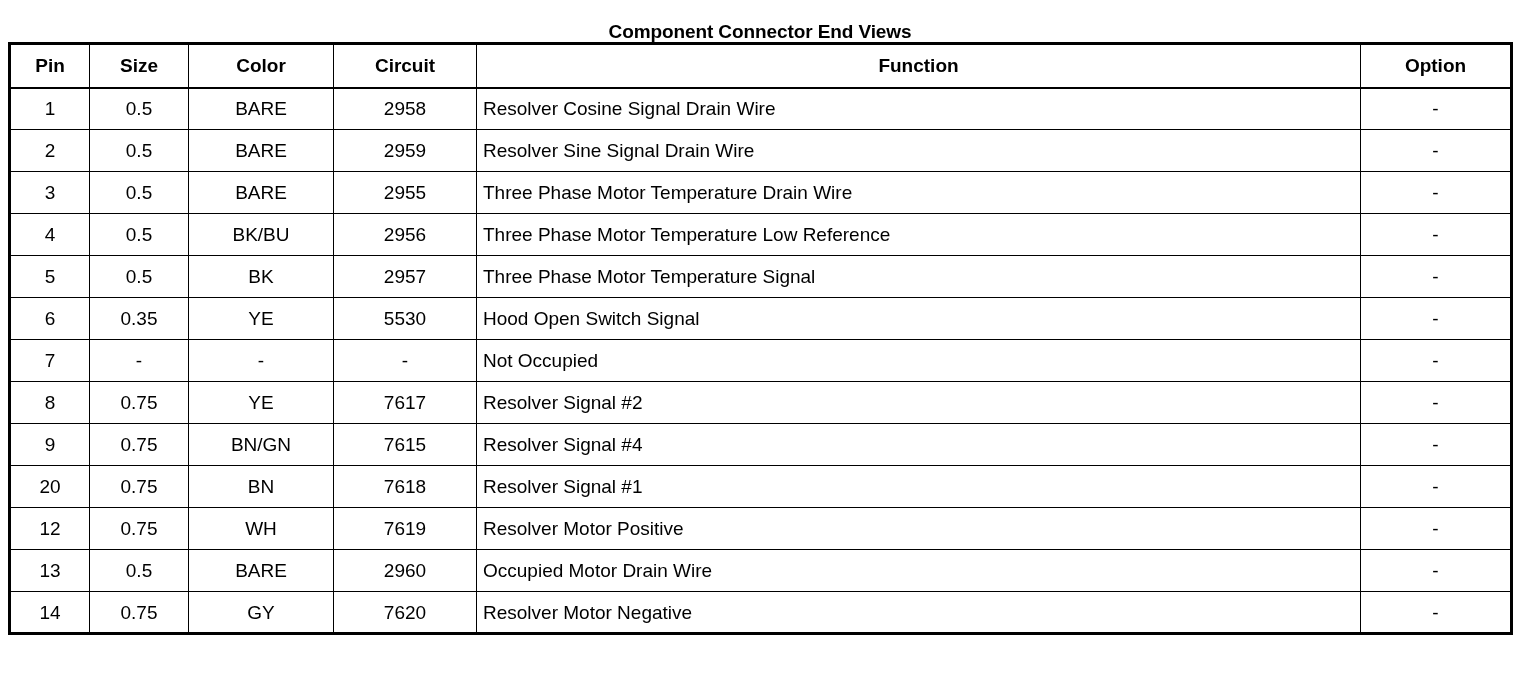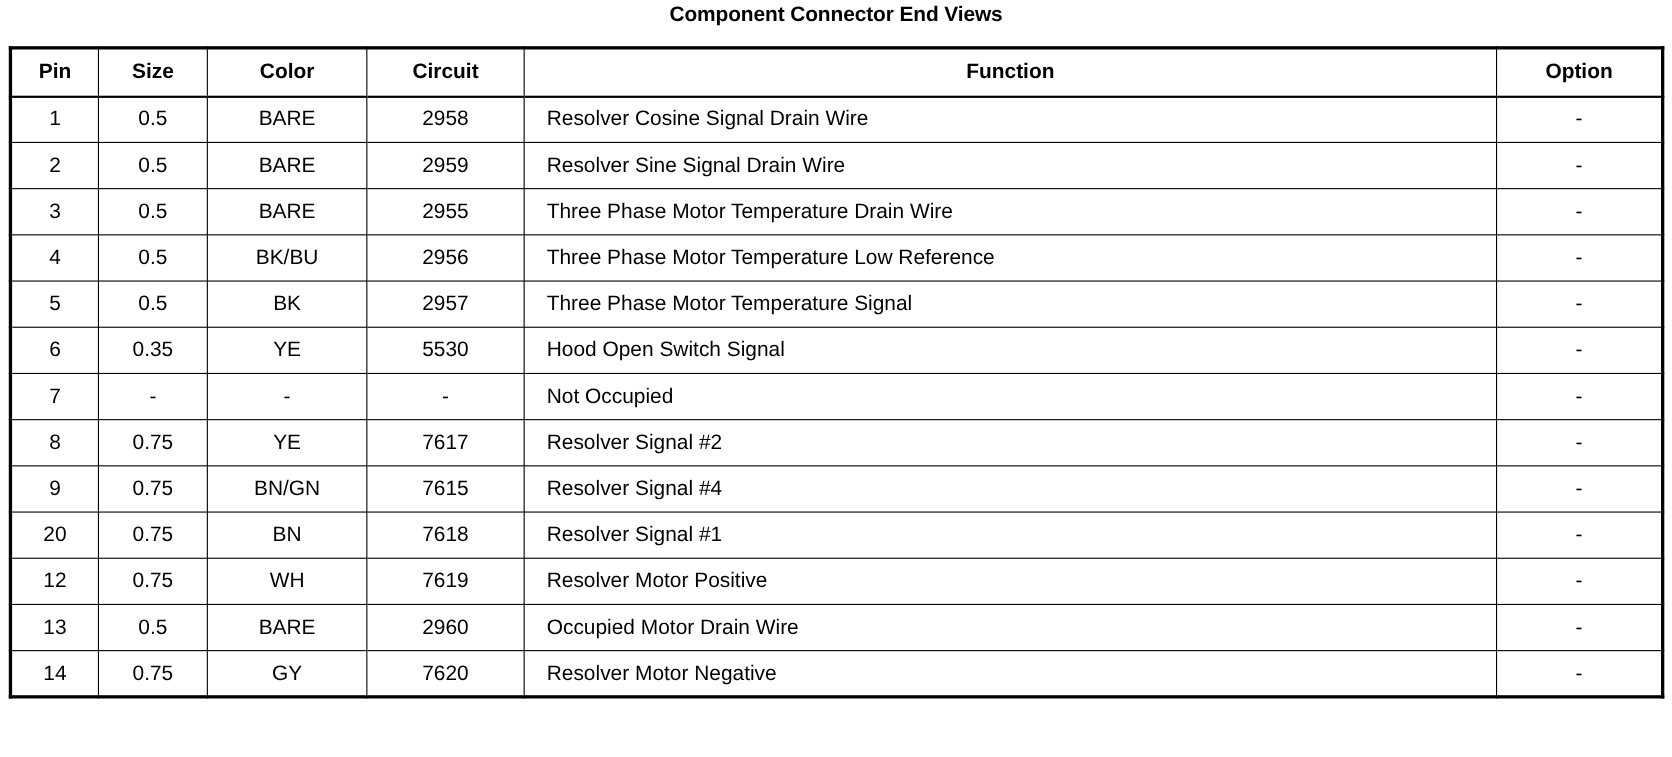--- a/index.html
+++ b/index.html
@@ -19,21 +19,21 @@
     position: relative;
     width: 1520px;
     height: 688px;
     box-sizing: border-box;
   }
   .page-title {
     text-align: center;
     font-size: 19px;
     font-weight: bold;
     line-height: 1;
-    padding-top: 4px;
+    padding-top: 22px;
     letter-spacing: -0.1px;
     white-space: nowrap;
   }
   .table-wrap {
     position: absolute;
     left: 8px;
     top: 42px;
     width: 1274px;
   }
   table.conn {
@@ -61,21 +61,21 @@
     overflow: hidden;
     white-space: nowrap;
   }
   table.conn thead th {
     font-weight: bold;
     border-bottom: 2px solid #000;
     height: 44px;
   }
   table.conn td.fn {
     text-align: left;
-    padding-left: 20px;
+    padding-left: 6px;
   }
   table.conn tbody tr:last-child td {
     border-bottom: none;
   }
   table.conn tbody td:first-child,
   table.conn thead th:first-child { border-left: none; }
   table.conn tbody td:last-child,
   table.conn thead th:last-child { border-right: none; }
   table.conn thead th { border-top: none; }
 </style>

